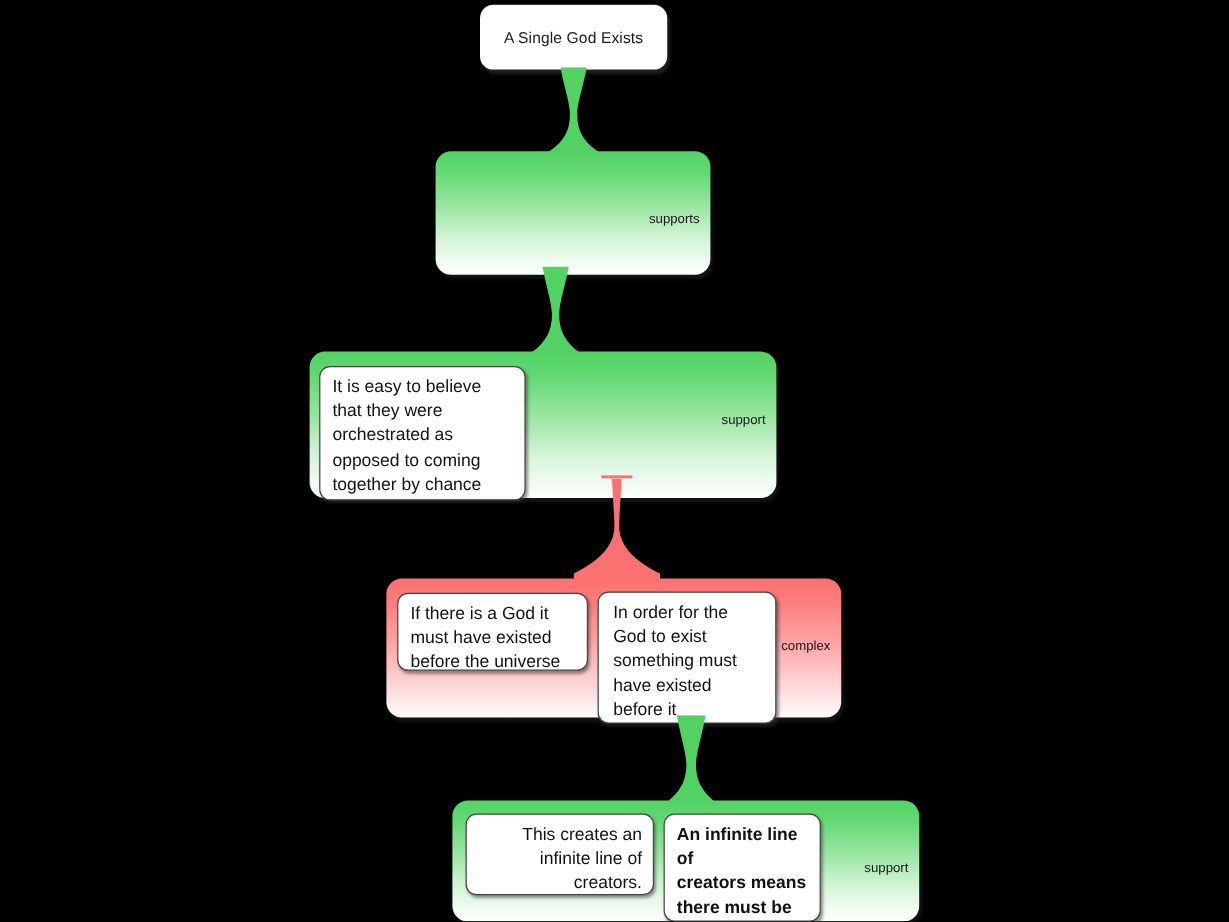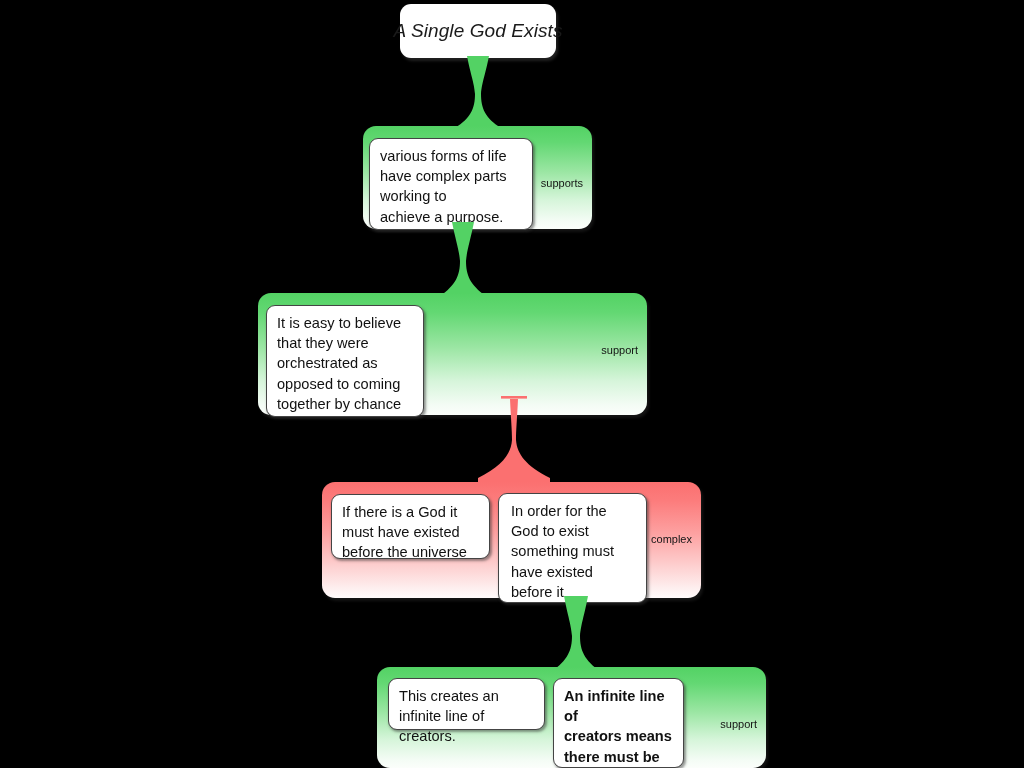--- a/index.html
+++ b/index.html
@@ -21,25 +21,24 @@
     position: absolute;
     background: #ffffff;
     border-radius: 11px;
     box-shadow: 2px 3px 3px rgba(60,60,60,0.55);
     display: flex;
     align-items: center;
     justify-content: center;
     box-sizing: border-box;
   }
   .title-box .title-text {
-    font-size: 19px;
+    font-size: 13px;
     color: #1a1a1a;
     white-space: nowrap;
     letter-spacing: 0.1px;
-    font-style: italic;
   }
 
   
   .panel {
     position: absolute;
     border-radius: 13px;
     box-shadow: 2px 3px 3px rgba(40,40,40,0.5);
     box-sizing: border-box;
   }
   .panel.green {
@@ -97,37 +96,31 @@
 
   <div class="connector" style="left:455px; top:56px; width:46px; height:76px;">
     <svg viewBox="0 0 46 76" preserveAspectRatio="none">
       <path d="M 12 0 L 34 0 C 30 20 27 26 26 38 C 26 52 30 62 46 72 L 46 76 L 0 76 L 0 72 C 16 62 20 52 20 38 C 19 26 16 20 12 0 Z" fill="#53d264"></path>
     </svg>
   </div>
 
   <div class="panel green" style="left:363px; top:126px; width:229px; height:103px;">
     <span class="panel-label">supports</span>
   </div>
-  <div class="card" style="left:369px; top:138px; width:164px; height:92px;">
-    <span class="card-text">various forms of life
-have complex parts
-working to
-achieve a purpose.</span>
-  </div>
 
   <div class="connector" style="left:440px; top:222px; width:46px; height:78px;">
     <svg viewBox="0 0 46 78" preserveAspectRatio="none">
       <path d="M 12 0 L 34 0 C 30 20 27 27 26 39 C 26 53 30 63 46 74 L 46 78 L 0 78 L 0 74 C 16 63 20 53 20 39 C 19 27 16 20 12 0 Z" fill="#53d264"></path>
     </svg>
   </div>
 
   <div class="panel green" style="left:258px; top:293px; width:389px; height:122px;">
     <span class="panel-label">support</span>
   </div>
-  <div class="card" style="left:266px; top:305px; width:158px; height:112px;">
+  <div class="card" style="left:266px; top:305px; width:172px; height:112px;">
     <span class="card-text">It is easy to believe
 that they were
 orchestrated as
 opposed to coming
 together by chance</span>
   </div>
 
   <div class="connector" style="left:478px; top:396px; width:72px; height:88px;">
     <svg viewBox="0 0 72 88" preserveAspectRatio="none">
       <rect x="23" y="0" width="26" height="2.6" fill="#fb7070"></rect>
@@ -153,21 +146,21 @@
 
   <div class="connector" style="left:551px; top:596px; width:50px; height:80px;">
     <svg viewBox="0 0 50 80" preserveAspectRatio="none">
       <path d="M 13 0 L 37 0 C 33 21 30 28 29 40 C 29 54 33 64 50 76 L 50 80 L 0 80 L 0 76 C 17 64 21 54 21 40 C 20 28 17 21 13 0 Z" fill="#53d264"></path>
     </svg>
   </div>
 
   <div class="panel green" style="left:377px; top:667px; width:389px; height:101px;">
     <span class="panel-label">support</span>
   </div>
-  <div class="card" style="left:388px; top:678px; width:157px; height:52px;">
+  <div class="card" style="left:388px; top:678px; width:157px; height:68px;text-align:right;">
     <span class="card-text">This creates an
 infinite line of
 creators.</span>
   </div>
   <div class="card" style="left:553px; top:678px; width:131px; height:90px;font-weight:bold;">
     <span class="card-text">An infinite line of
 creators means
 there must be
 multiple gods.</span>
   </div>

